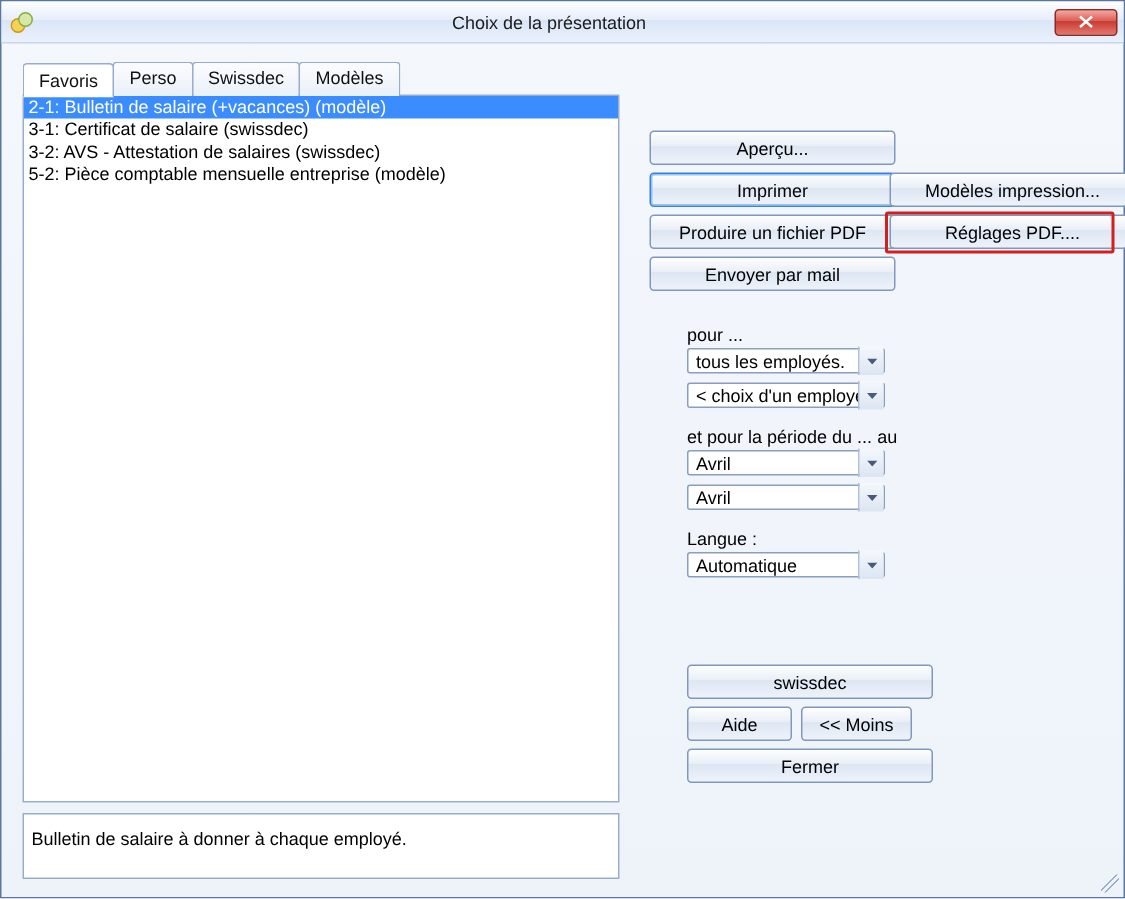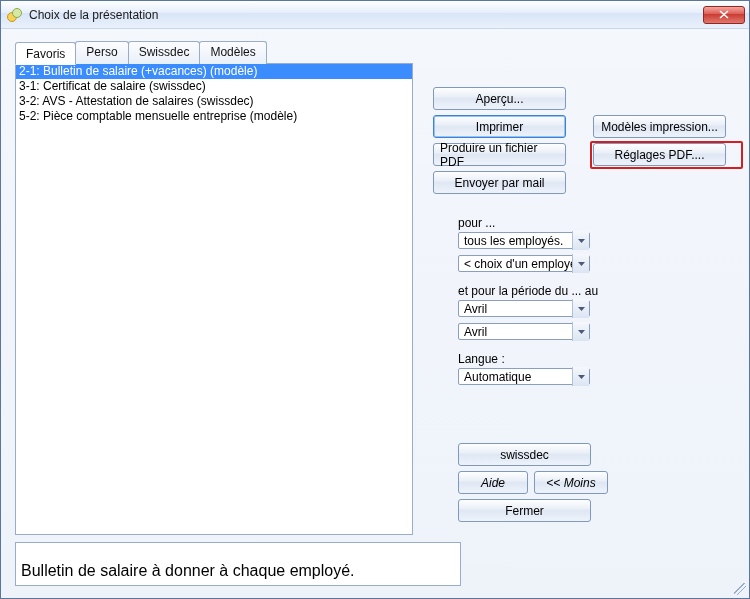--- a/index.html
+++ b/index.html
@@ -20,21 +20,21 @@
     height: 28px;
     background: linear-gradient(#fdfefe, #e6eefb 45%, #d9e5f7 46%, #e9f1fb);
     border-bottom: 1px solid #c9d6ea;
     display:flex; align-items:center;
     padding: 0 4px 0 6px;
   }
   .titlebar .icon {
     width:16px; height:16px; margin-right:6px;
     display:inline-flex; align-items:center; justify-content:center;
   }
-  .titlebar .title { flex:1; color:#1a1a1a; }
+  .titlebar .title { flex:1; color:#1a1a1a;text-align:center; }
   .close-btn {
     width:42px; height:18px;
     background: linear-gradient(#f6a6a0, #d95b52 45%, #c93c32 46%, #e2786e);
     border:1px solid #8a2a22; border-radius:3px;
     color:#fff; font-weight:bold; font-size:11px;
     display:flex; align-items:center; justify-content:center;
     cursor:pointer;
   }
   .client {
     padding: 12px 14px 10px 14px;
@@ -99,21 +99,21 @@
     background: linear-gradient(#fdfefe, #e9eef7 45%, #dde6f3 46%, #eef3fa);
     color:#000;
     cursor:pointer;
     font-size:12px;
     padding:0 6px;
   }
   .btn.primary {
     border:1px solid #3f7fd4;
     box-shadow: inset 0 0 0 1px #8fc5f7;
   }
-  .btn.wide { width:133px; }
+  .btn.wide { width:164px; }
   .btn.xsmall { width:70px; }
   .btn.small { width:74px; }
   .stack .row { margin-bottom:5px; display:flex; gap:6px; }
   .right-col .col2 {
     position:absolute;
     left:160px; top:28px;
     display:flex; flex-direction:column; gap:5px;
   }
   .label { color:#000; margin-bottom:2px; }
   .combo {
@@ -136,25 +136,25 @@
   .section { margin-top:12px;margin-left:25px; }
   .highlight-pdf {
     position:absolute;
     border:2px solid #d22020;
     border-radius:2px;
     pointer-events:none;
   }
   .desc-box {
     position:absolute;
     left:14px; bottom:12px;
-    width:446px; height:44px;
+    width:398px; height:44px;
     border:1px solid #9aaccb;
     background:#fff;
-    padding:19px 5px;
-    font-size:16px;
+    padding:9px 5px;
+    font-size:12px;
   }
   .resize-grip{
     position:absolute; right:3px; bottom:3px;
     width:12px; height:12px;
     background:
       linear-gradient(135deg, transparent 0 7px, #9aaccb 7px 8px, transparent 8px),
       linear-gradient(135deg, transparent 0 10px, #9aaccb 10px 11px, transparent 11px);
   }
 </style>
 </head>
@@ -264,21 +264,21 @@
           <div class="drop">
               <svg width="7" height="4">
                 <path d="M0 0 L7 0 L3.5 4 Z" fill="#4a5a78"></path>
               </svg>
             </div>
         </div>
       </div>
 
       <div class="section" style="margin-top:58px;">
         <div class="row" style="margin-bottom:5px;"><div class="btn wide">swissdec</div></div>
-        <div class="row" style="display:flex; gap:6px; margin-bottom:5px;font-style:italic;">
+        <div class="row" style="display:flex; gap:6px; margin-bottom:5px;">
           <div class="btn xsmall">Aide</div>
           <div class="btn small"> &lt;&lt;  Moins</div>
         </div>
         <div class="row"><div class="btn wide">Fermer</div></div>
       </div>
     </div>
 
     <div class="desc-box">
       <span>Bulletin de salaire à donner à chaque employé.</span>
     </div>

